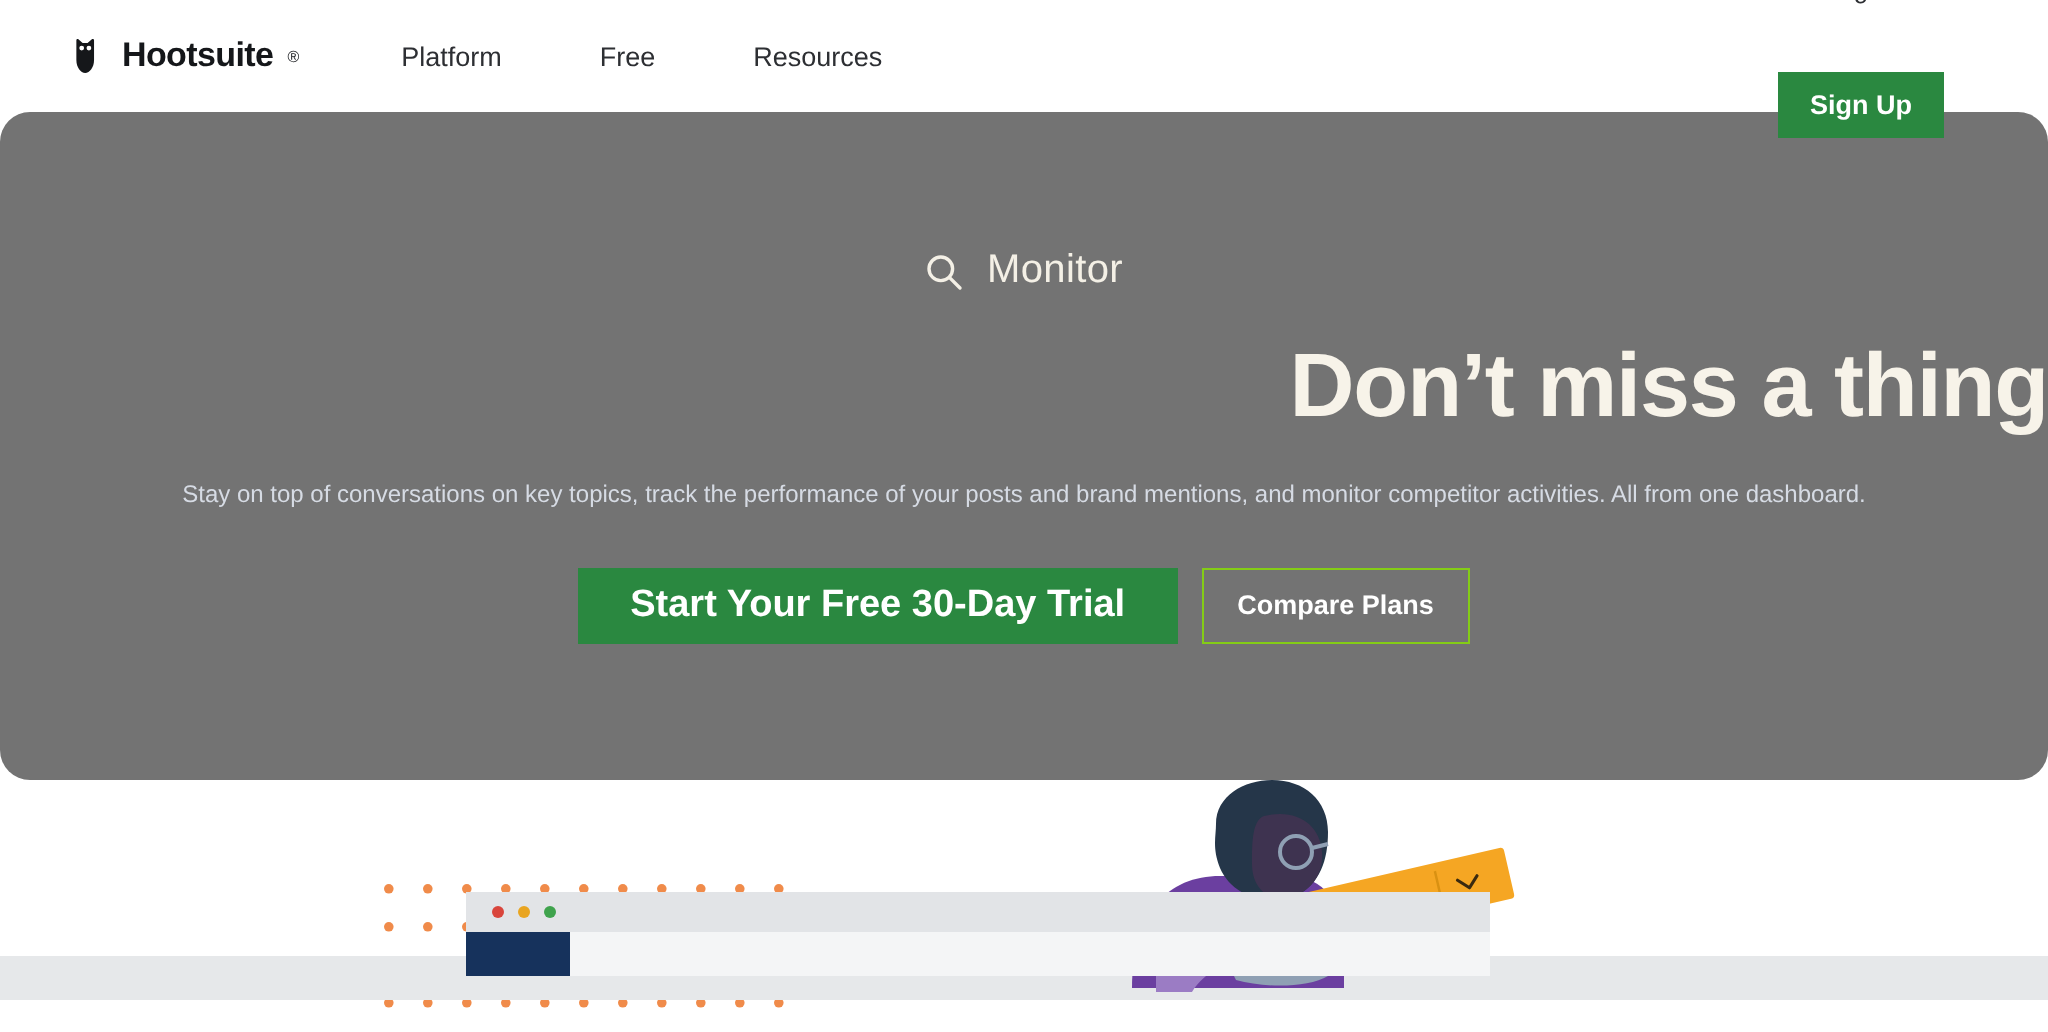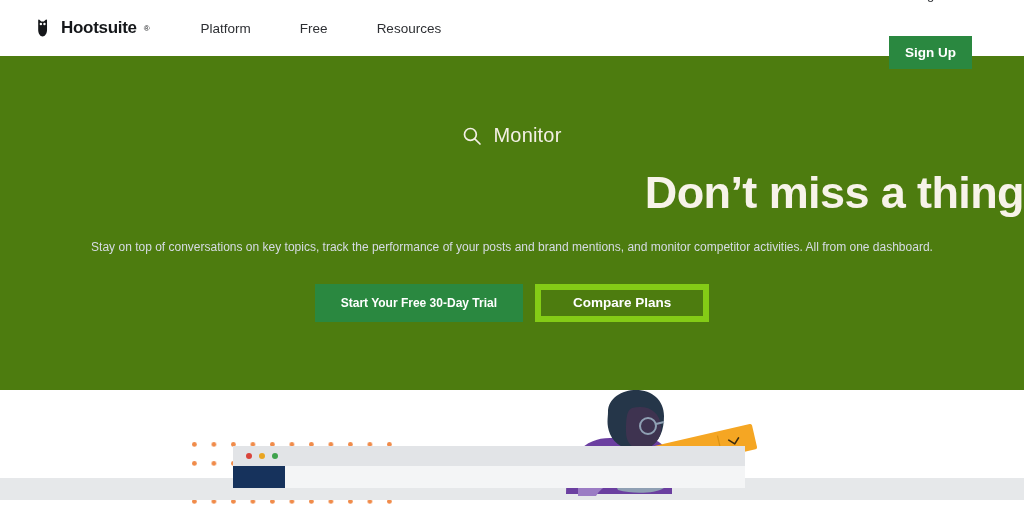--- a/index.html
+++ b/index.html
@@ -80,25 +80,26 @@
     font-weight: bold;
     border: none;
     padding: 9px 16px;
     cursor: pointer;
     font-family: "Liberation Sans", sans-serif;
     white-space: nowrap;
   }
 
   
   .hero {
-    background: #4d7c0f;
+    background: #737373;
     height: 334px;
     box-sizing: border-box;
     padding-top: 68px;
     text-align: center;
+    border-radius: 15px;
   }
   .eyebrow {
     display: flex;
     align-items: center;
     justify-content: center;
     gap: 11px;
     margin-bottom: 22px;
   }
   .search-icon {
     width: 20px;
@@ -128,36 +129,36 @@
   }
   .cta-row {
     margin-top: 26px;
     display: flex;
     justify-content: center;
     gap: 12px;
   }
   .btn-primary {
     background: #2a8840;
     color: #ffffff;
-    font-size: 12px;
+    font-size: 19px;
     font-weight: bold;
     border: none;
     padding: 0 26px;
     height: 38px;
     cursor: pointer;
     font-family: "Liberation Sans", sans-serif;
     white-space: nowrap;
   }
   .btn-secondary {
     background: transparent;
     color: #ffffff;
     font-size: 13.5px;
     font-weight: bold;
-    border: 6px solid #84cc16;
-    padding: 0 32px;
+    border: 1px solid #84cc16;
+    padding: 0 17px;
     height: 38px;
     cursor: pointer;
     font-family: "Liberation Sans", sans-serif;
     white-space: nowrap;
   }
 
   
   .illustration {
     position: relative;
     height: 126px;

